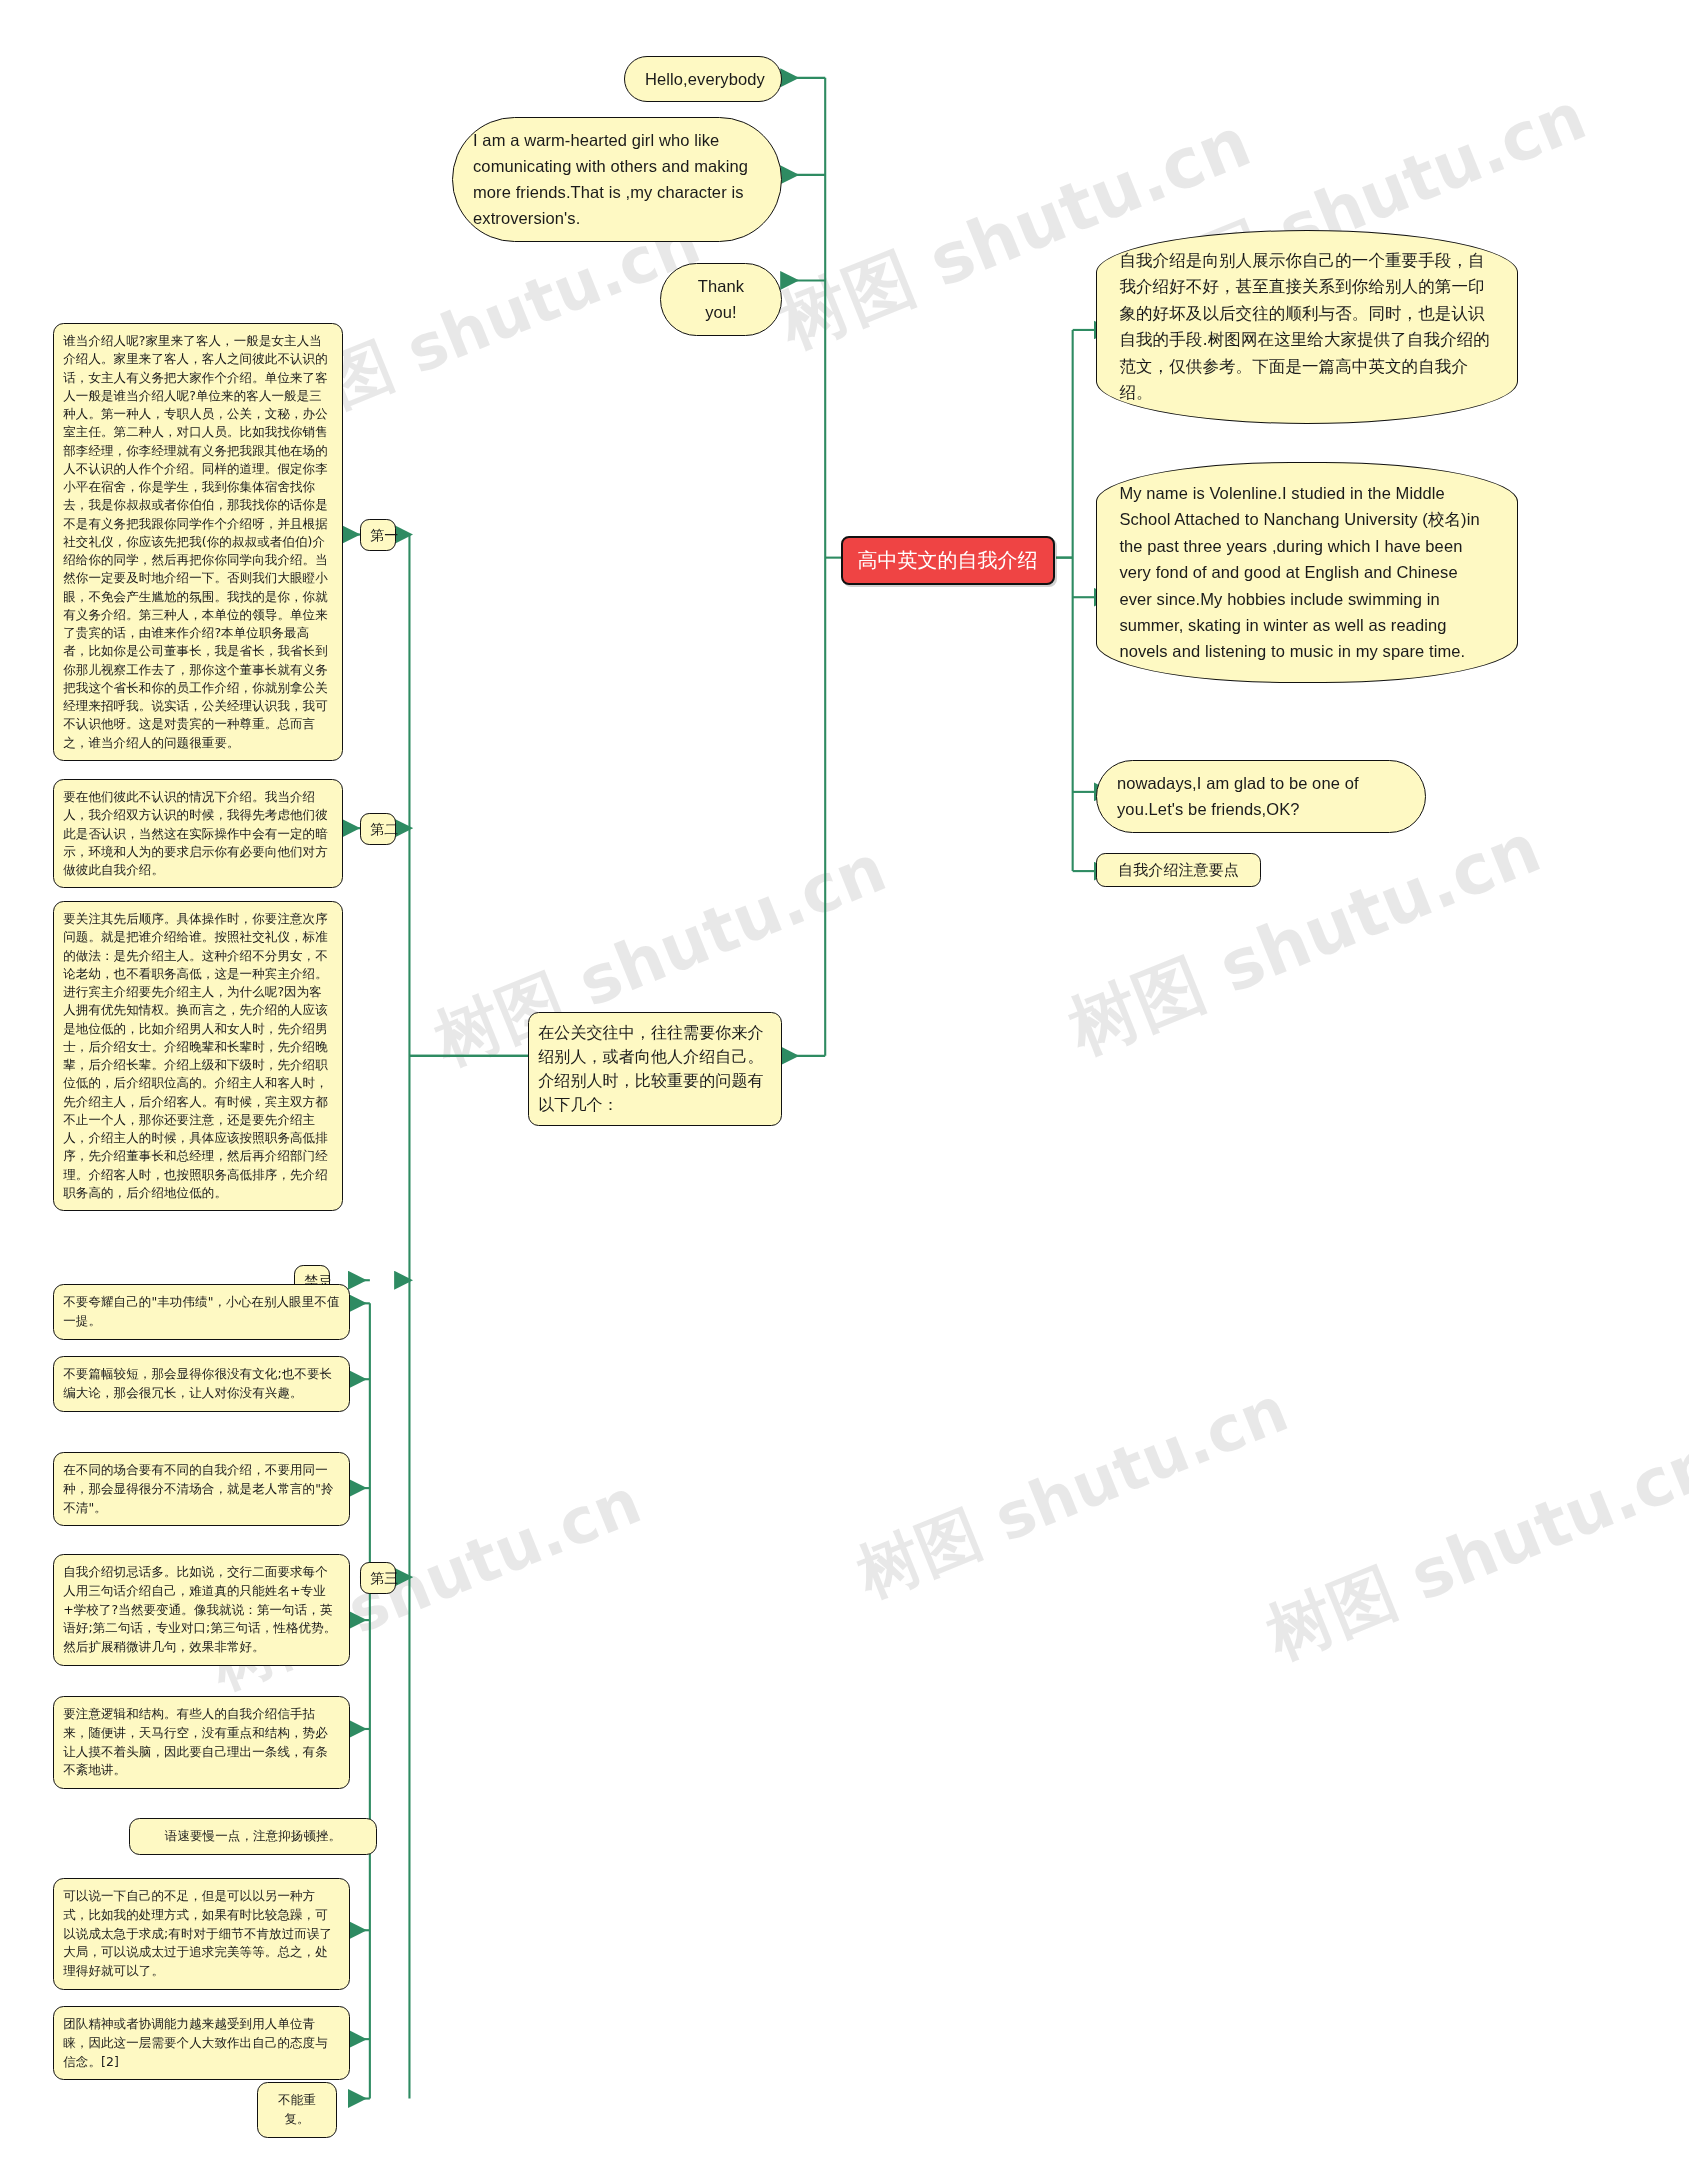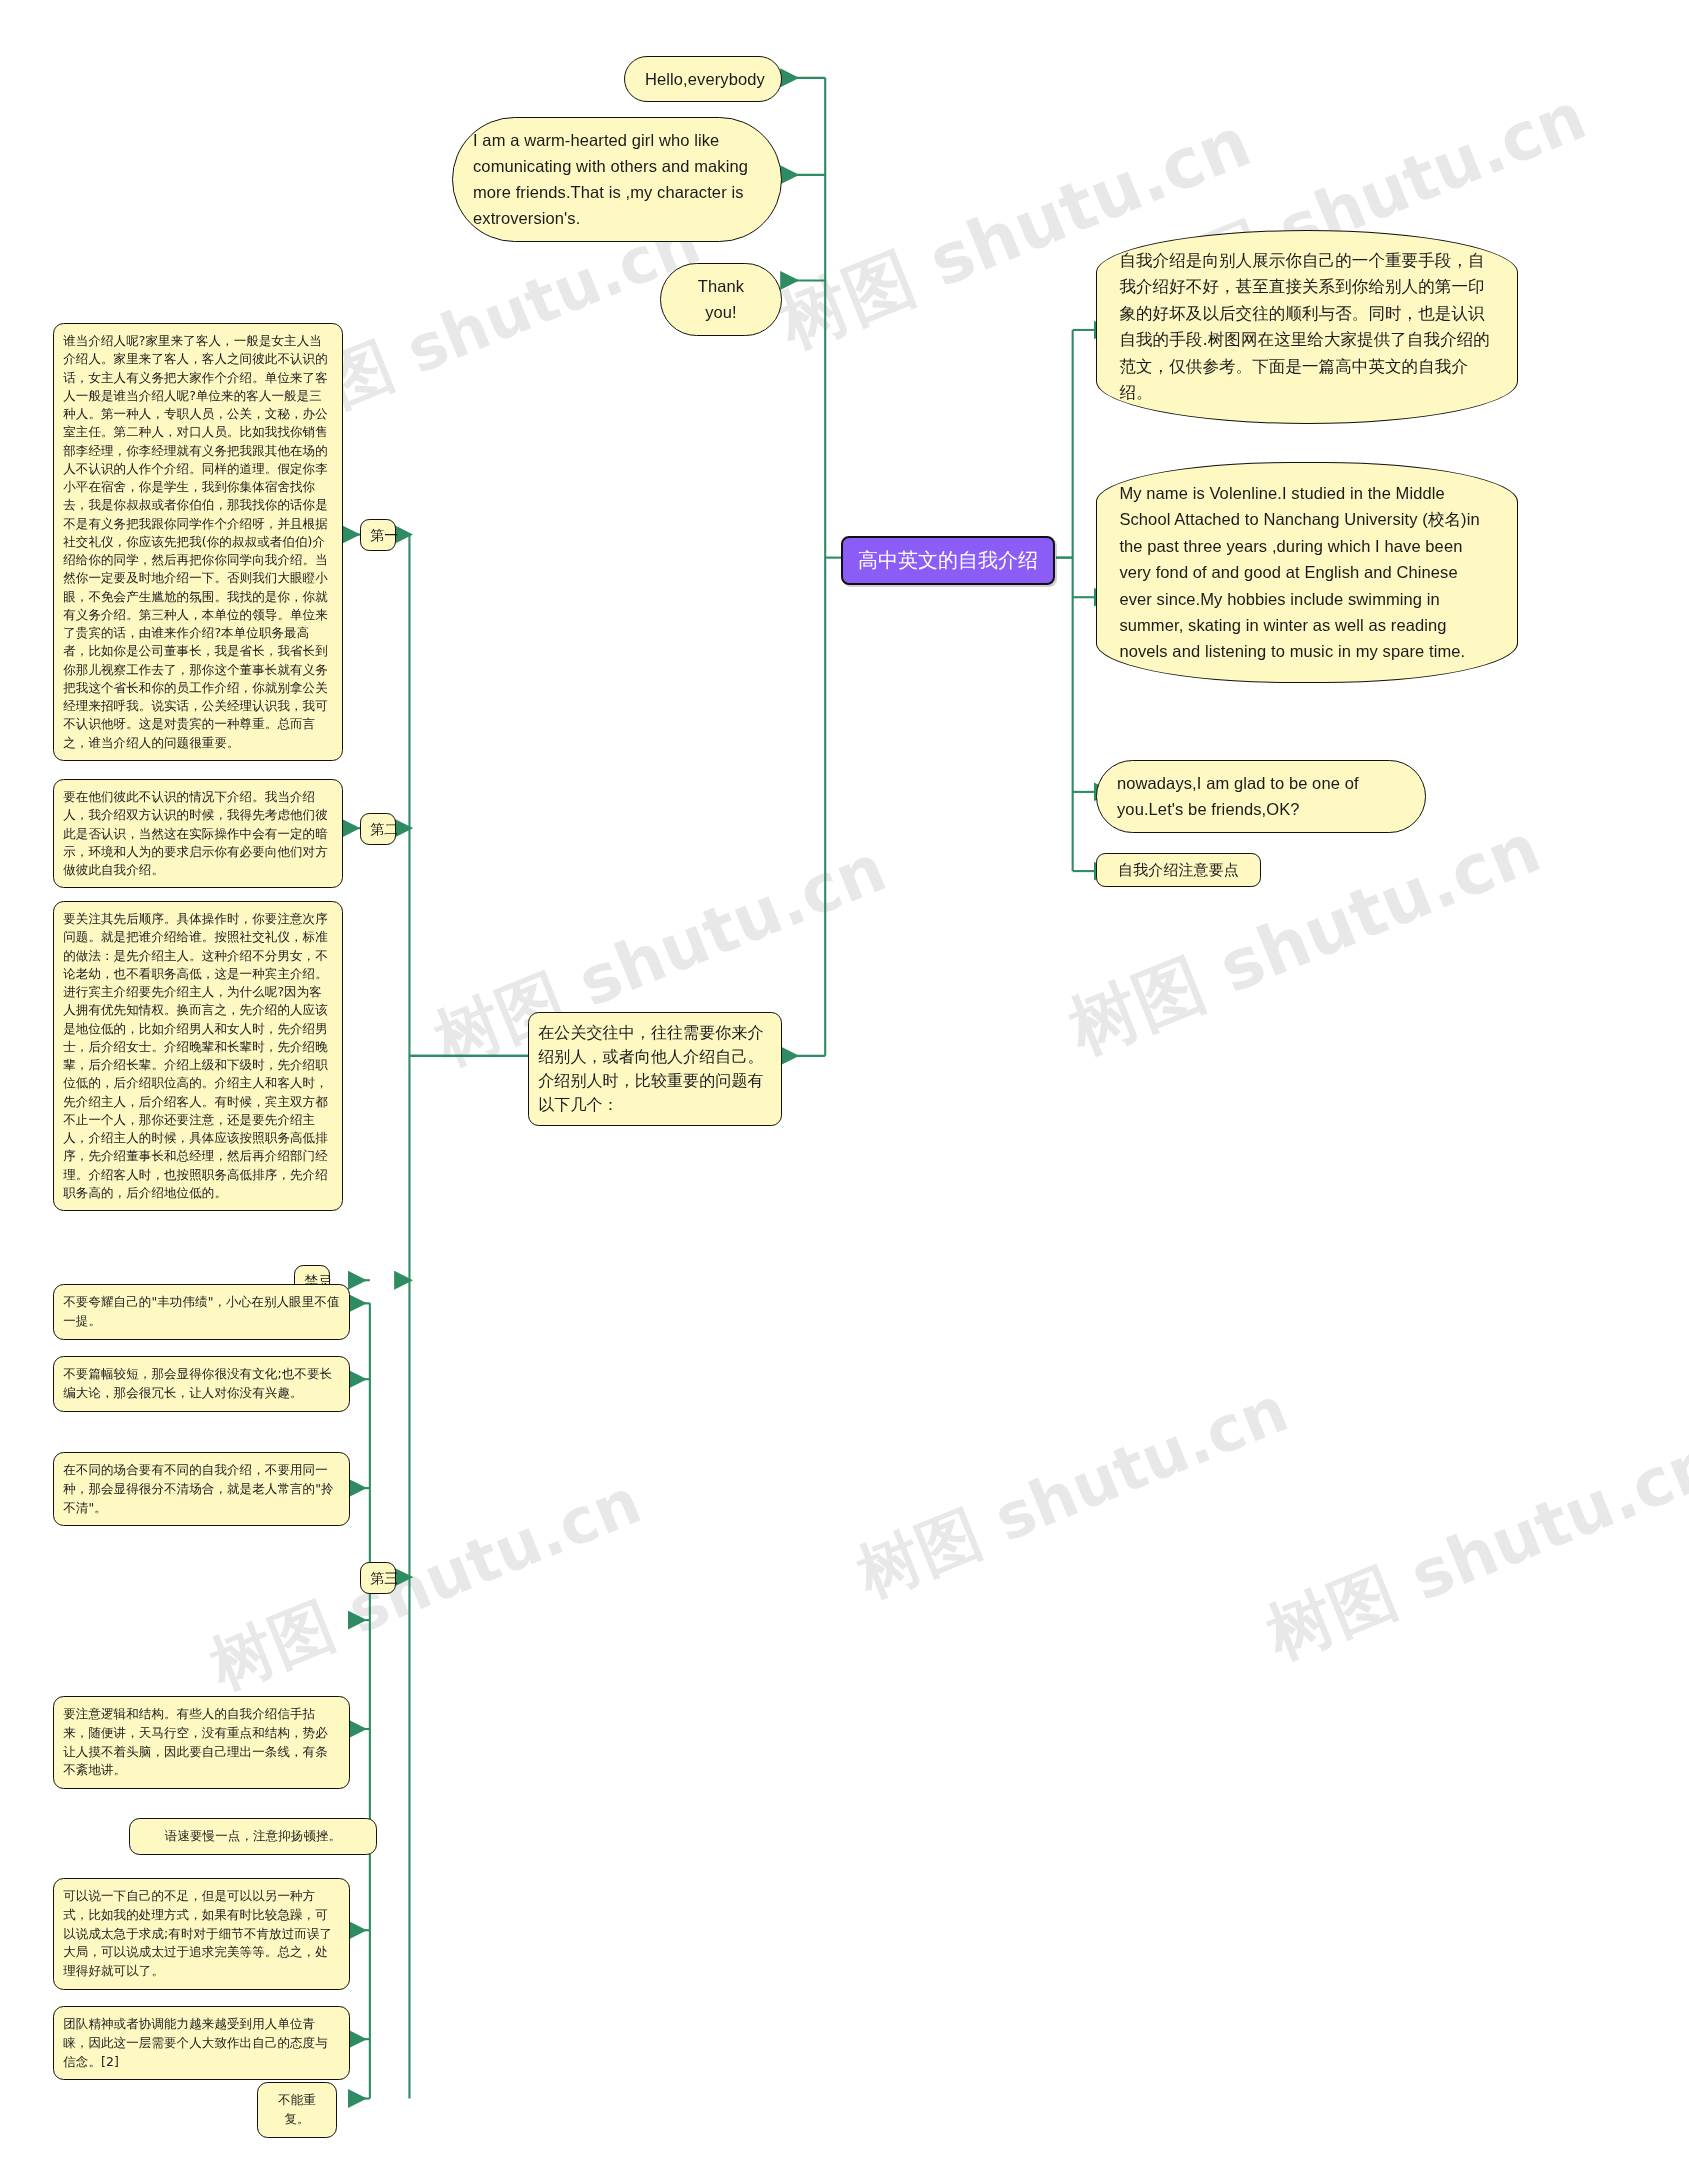--- a/index.html
+++ b/index.html
@@ -68,27 +68,27 @@
     padding:17px 22.4px;
     font-size:16.5px;
     line-height:1.6;
   }
   .ellipse.tall{border-radius:46%/18%;}
 
   
   .root{
     position:absolute;
     box-sizing:border-box;
-    background:#8b5cf6;
+    background:#ef4444;
     border:2px solid #111;
     border-radius:8px;
     color:#fff;
     font-size:20px;
     padding:9.2px 14.5px;
-    text-align:center;
+    text-align:left;
     white-space:nowrap;
     box-shadow:2px 2px 0 rgba(0,0,0,.18);
   }
 
   .cjk{font-family:"DejaVu Sans","Liberation Sans",sans-serif;}
 </style>
 </head>
 <body>
 
 <div id="canvas">
@@ -203,20 +203,21 @@
   <div class="node rect cjk" style="left:53px;top:779px;width:290px;font-size:12.5px;line-height:1.46;">要在他们彼此不认识的情况下介绍。我当介绍人，我介绍双方认识的时候，我得先考虑他们彼此是否认识，当然这在实际操作中会有一定的暗示，环境和人为的要求启示你有必要向他们对方做彼此自我介绍。</div>
 
   <div class="node rect cjk" style="left:53px;top:901px;width:290px;font-size:12.5px;line-height:1.46;">要关注其先后顺序。具体操作时，你要注意次序问题。就是把谁介绍给谁。按照社交礼仪，标准的做法：是先介绍主人。这种介绍不分男女，不论老幼，也不看职务高低，这是一种宾主介绍。进行宾主介绍要先介绍主人，为什么呢?因为客人拥有优先知情权。换而言之，先介绍的人应该是地位低的，比如介绍男人和女人时，先介绍男士，后介绍女士。介绍晚辈和长辈时，先介绍晚辈，后介绍长辈。介绍上级和下级时，先介绍职位低的，后介绍职位高的。介绍主人和客人时，先介绍主人，后介绍客人。有时候，宾主双方都不止一个人，那你还要注意，还是要先介绍主人，介绍主人的时候，具体应该按照职务高低排序，先介绍董事长和总经理，然后再介绍部门经理。介绍客人时，也按照职务高低排序，先介绍职务高的，后介绍地位低的。</div>
 
   <div class="node rect cjk" style="left:53px;top:1284px;width:297px;font-size:12.5px;">不要夸耀自己的"丰功伟绩"，小心在别人眼里不值一提。</div>
 
   <div class="node rect cjk" style="left:53px;top:1356px;width:297px;font-size:12.5px;">不要篇幅较短，那会显得你很没有文化;也不要长编大论，那会很冗长，让人对你没有兴趣。</div>
 
   <div class="node rect cjk" style="left:53px;top:1452px;width:297px;font-size:12.5px;">在不同的场合要有不同的自我介绍，不要用同一种，那会显得很分不清场合，就是老人常言的"拎不清"。</div>
 
+  <div class="node rect cjk" style="left:53px;top:1554px;width:297px;font-size:12.5px;">自我介绍切忌话多。比如说，交行二面要求每个人用三句话介绍自己，难道真的只能姓名+专业+学校了?当然要变通。像我就说：第一句话，英语好;第二句话，专业对口;第三句话，性格优势。然后扩展稍微讲几句，效果非常好。</div>
 
   <div class="node rect cjk" style="left:53px;top:1696px;width:297px;font-size:12.5px;">要注意逻辑和结构。有些人的自我介绍信手拈来，随便讲，天马行空，没有重点和结构，势必让人摸不着头脑，因此要自己理出一条线，有条不紊地讲。</div>
 
   <div class="node rect cjk" style="left:129px;top:1818px;width:248px;font-size:12.5px;text-align:center;">语速要慢一点，注意抑扬顿挫。</div>
 
   <div class="node rect cjk" style="left:53px;top:1878px;width:297px;font-size:12.5px;">可以说一下自己的不足，但是可以以另一种方式，比如我的处理方式，如果有时比较急躁，可以说成太急于求成;有时对于细节不肯放过而误了大局，可以说成太过于追求完美等等。总之，处理得好就可以了。</div>
 
   <div class="node rect cjk" style="left:53px;top:2006px;width:297px;font-size:12.5px;">团队精神或者协调能力越来越受到用人单位青睐，因此这一层需要个人大致作出自己的态度与信念。[2]</div>
 
   <div class="node rect cjk" style="left:257px;top:2082px;width:80px;font-size:12.5px;text-align:center;">不能重复。</div>

